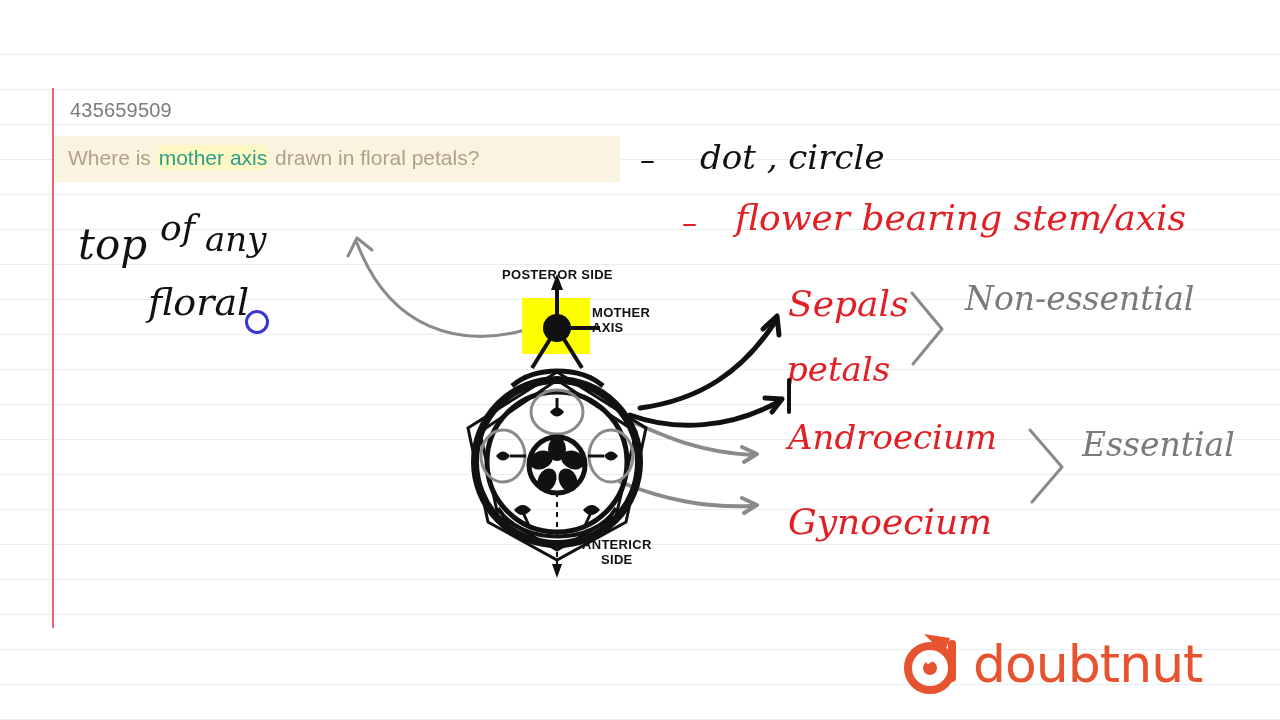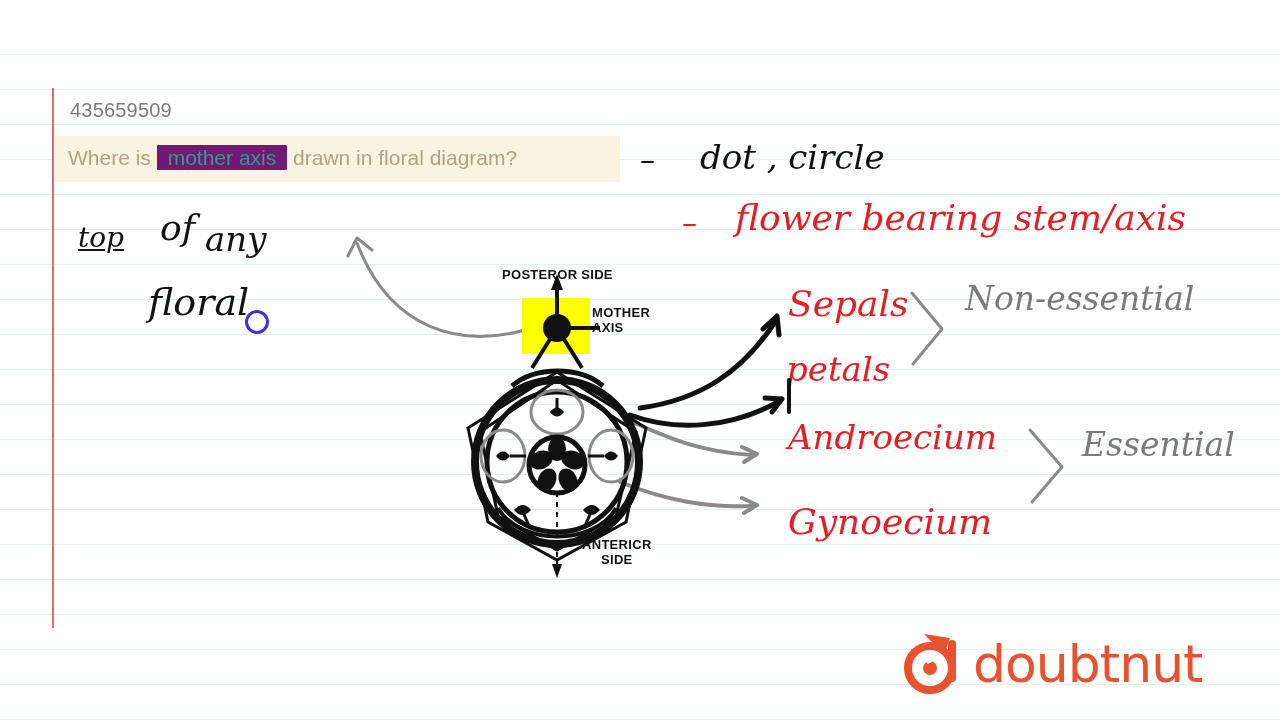--- a/index.html
+++ b/index.html
@@ -36,37 +36,37 @@
   #qbar{
     position:absolute;left:55px;top:136px;width:565px;height:46px;
     background:#faf3df;
   }
   #qtext{
     position:absolute;left:68px;top:146px;
     font-size:21px;color:#b0a284;white-space:nowrap;
     font-family:"Liberation Sans",sans-serif;
   }
   #qtext .hl{
-    background:#701a75;color:#2e9d8d;padding:1px 11px;border-radius:1px;
+    background:#fef9c3;color:#2e9d8d;padding:1px 2px;border-radius:9px;
   }
 
   
   .hw{
     position:absolute;
     font-family:"DejaVu Serif",serif;
     font-style:italic;
     white-space:nowrap;
     line-height:1;
   }
   .ink-black{color:#111111;}
   .ink-red{color:#e12026;}
   .ink-gray{color:#7a7a7a;}
 
   
-  #hw-top{left:78px;top:224px;font-size:28px;text-decoration:underline;}
+  #hw-top{left:78px;top:224px;font-size:42px;}
   #hw-of{left:160px;top:210px;font-size:36px;}
   #hw-any{left:205px;top:222px;font-size:34px;}
   #hw-floral{left:148px;top:283px;font-size:38px;}
   #cursor-dot{
     position:absolute;left:245px;top:310px;width:18px;height:18px;
     border:3px solid #3b35d6;border-radius:50%;
     background:transparent;
   }
 
   
@@ -108,21 +108,21 @@
 </head>
 <body>
 
 <div id="paper"></div>
 <div id="margin-rule"></div>
 
 <div id="qid">435659509</div>
 
 <div id="qbar"></div>
 <div id="qtext">
-  <span>Where is </span><span class="hl">mother axis</span><span> drawn in floral diagram?</span>
+  <span>Where is </span><span class="hl">mother axis</span><span> drawn in floral petals?</span>
 </div>
 
 <div class="hw ink-black" id="hw-top">top</div>
 <div class="hw ink-black" id="hw-of">of</div>
 <div class="hw ink-black" id="hw-any">any</div>
 <div class="hw ink-black" id="hw-floral">floral</div>
 <div id="cursor-dot"></div>
 
 <div class="hw ink-black" id="hw-dash1">–</div>
 <div class="hw ink-black" id="hw-dot">dot , circle</div>

